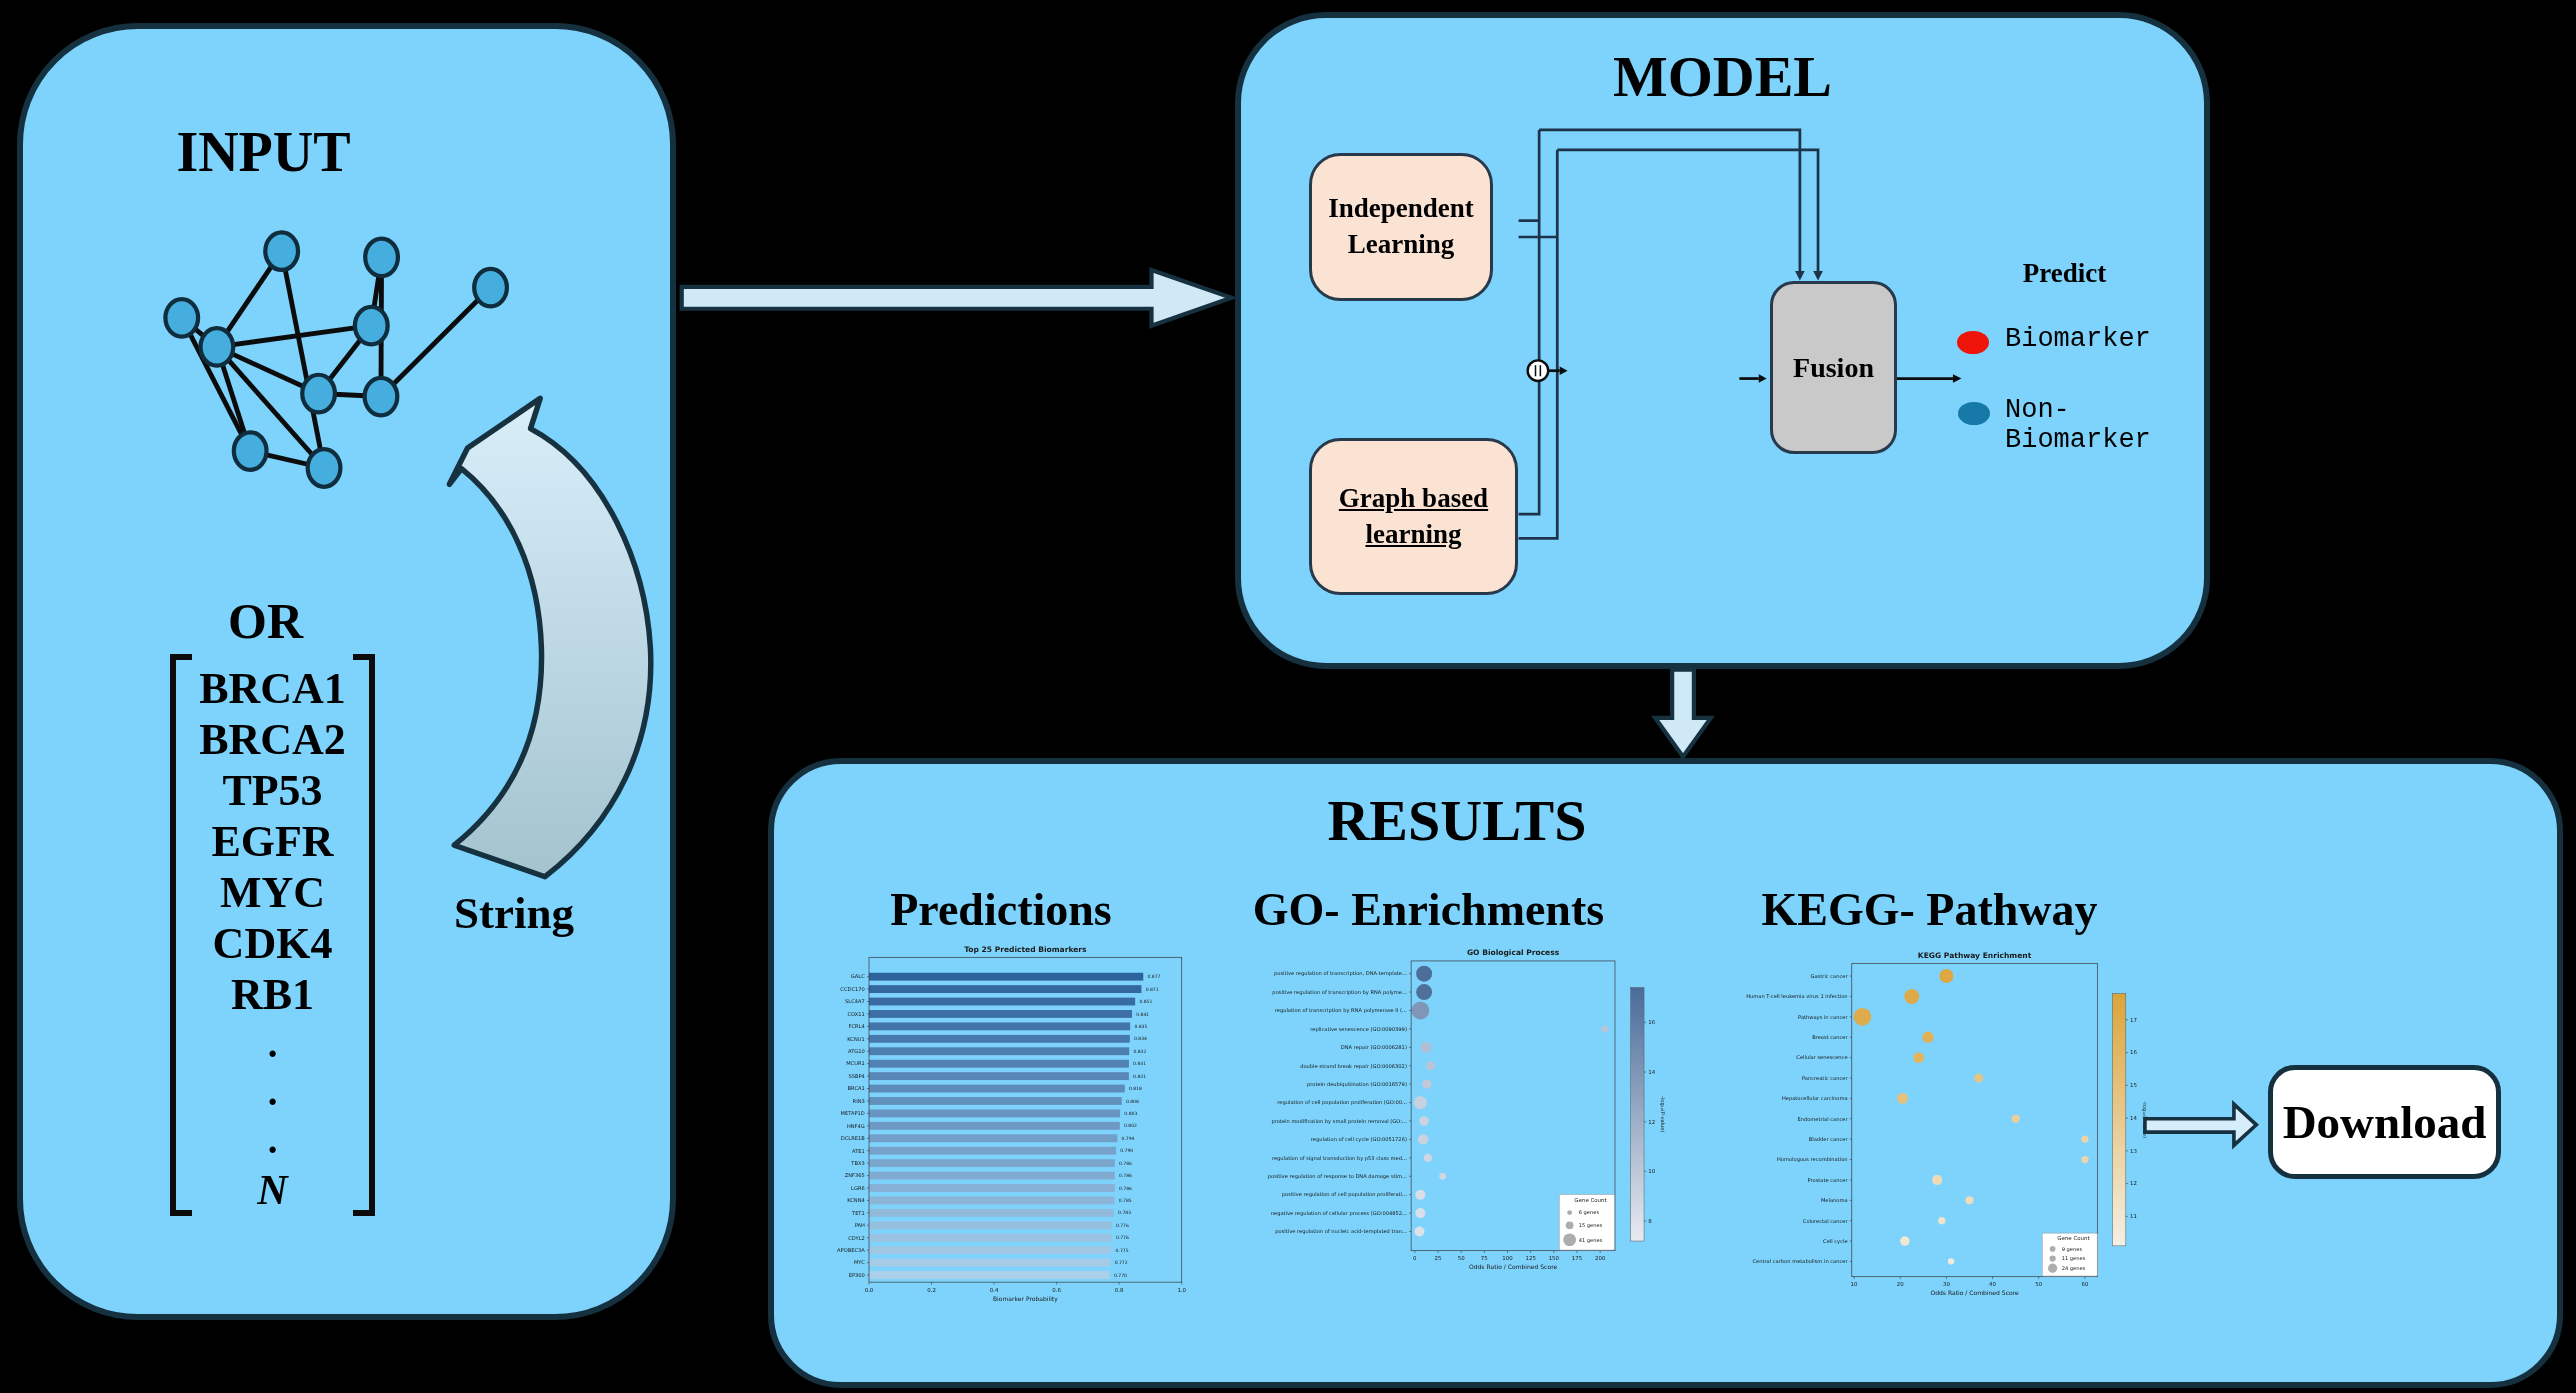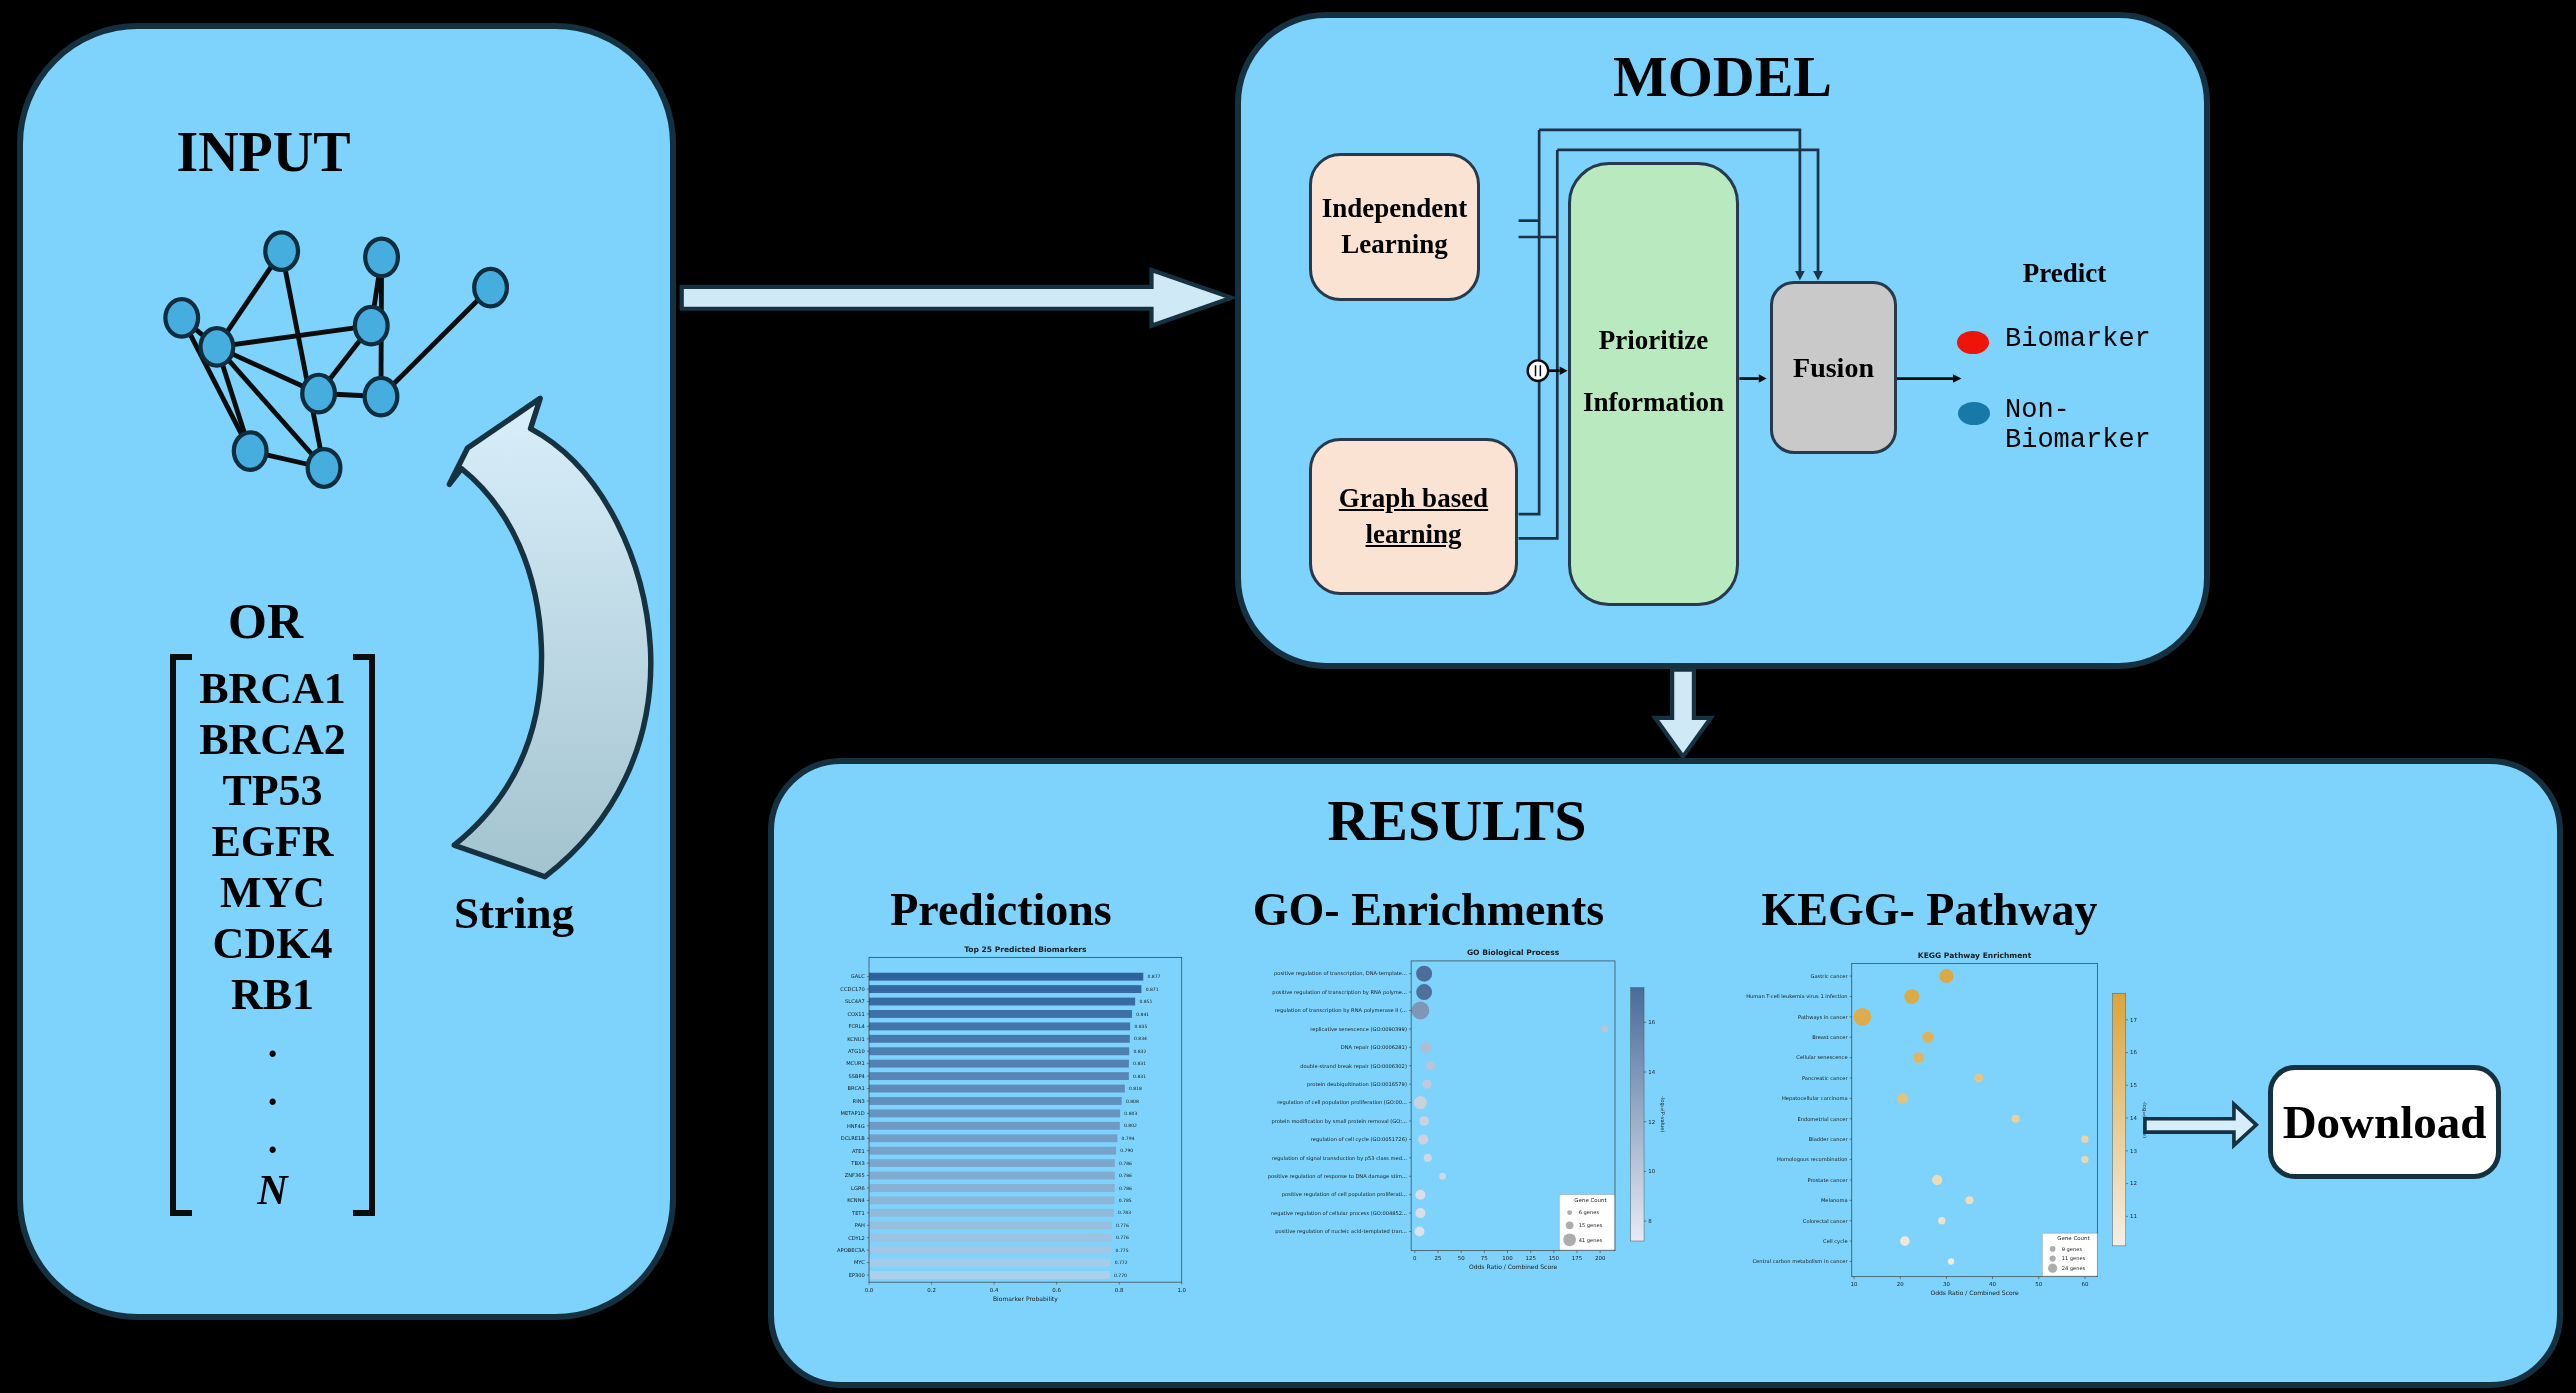--- a/index.html
+++ b/index.html
@@ -21,21 +21,21 @@
   .bracket.l { left:0;  border-right:none; }
   .bracket.r { right:0; border-left:none;  }
   #gene-lines { position:absolute; left:18px; right:18px; top:8.5px; text-align:center; }
   .gene-line { font-size:44px; line-height:51px; font-weight:bold; }
   .gene-dot  { font-size:39px; line-height:48px; font-weight:bold; }
   .gene-n    { font-size:42px; line-height:52px; font-weight:bold; font-style:italic; }
   
   #model-title { left:0; top:25.4px; width:100%; font-size:58px; }
   .mbox { position:absolute; display:flex; align-items:center; justify-content:center;
           text-align:center; font-weight:bold; color:#000; }
-  #box-ind   { left:68px; top:135px; width:171px; height:148px; background:#fbe3d3;
+  #box-ind   { left:68px; top:135px; width:184px; height:148px; background:#fbe3d3;
                border:3.6px solid #27394b; border-radius:31.5px; font-size:27px; line-height:1.32; white-space:pre-line; }
   #box-graph { left:68px; top:420px; width:209px; height:157px; background:#fbe3d3;
                border:3.6px solid #27394b; border-radius:31.5px; font-size:27px; line-height:1.32; white-space:pre-line;text-decoration:underline; }
   #box-green { left:327px; top:144px; width:171px; height:444px; background:#b9eabf;
                border:3px solid #27394b; border-radius:41px; }
   .green-line { position:absolute; left:0; width:100%; text-align:center; font-size:27px; font-weight:bold; }
   #green-l1 { top:160px; } #green-l2 { top:222px; }
   #box-fusion{ left:529px; top:263px; width:127px; height:173px; background:#c9c9c9;
                border:3px solid #27394b; border-radius:24px; font-size:28px; }
   #predict-title { left:751px; top:240px; width:145px; text-align:center; font-size:27px; }
@@ -151,24 +151,20 @@
     </g>
     <polygon points="526,576 526,590 539,583" fill="#0c0c0c"></polygon>
     <polygon points="855,589 855,603 868,596" fill="#0c0c0c"></polygon>
     <polygon points="1176,589 1176,603 1190,596" fill="#0c0c0c"></polygon>
   </svg>
   <div class="abs serif-b panel-title" id="model-title">MODEL</div>
   <div class="mbox" id="box-ind">Independent
 Learning</div>
   <div class="mbox" id="box-graph">Graph based
 learning</div>
-  <div class="abs" id="box-green">
-    <div class="green-line serif-b" id="green-l1">Prioritize</div>
-    <div class="green-line serif-b" id="green-l2">Information</div>
-  </div>
   <div class="mbox" id="box-fusion">Fusion</div>
   <div class="abs serif-b" id="predict-title">Predict</div>
   <span class="dot" id="dot-bio"></span>
   <div class="legend-text" id="lbl-bio">Biomarker</div>
   <span class="dot" id="dot-nonbio"></span>
   <div class="legend-text" id="lbl-nonbio">Non-Biomarker</div>
 </section>
 
 <section class="panel" id="results-panel">
   <div class="abs serif-b panel-title" id="results-title">RESULTS</div>

